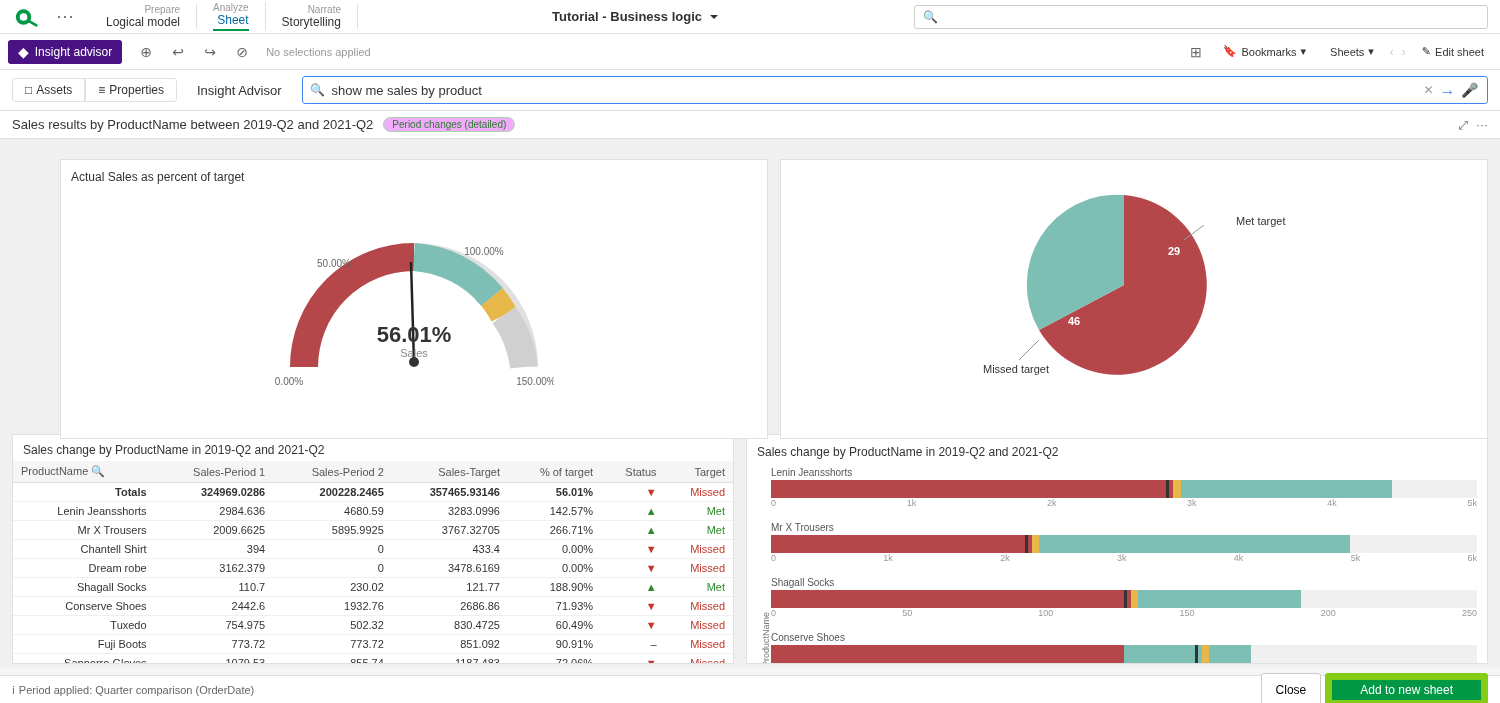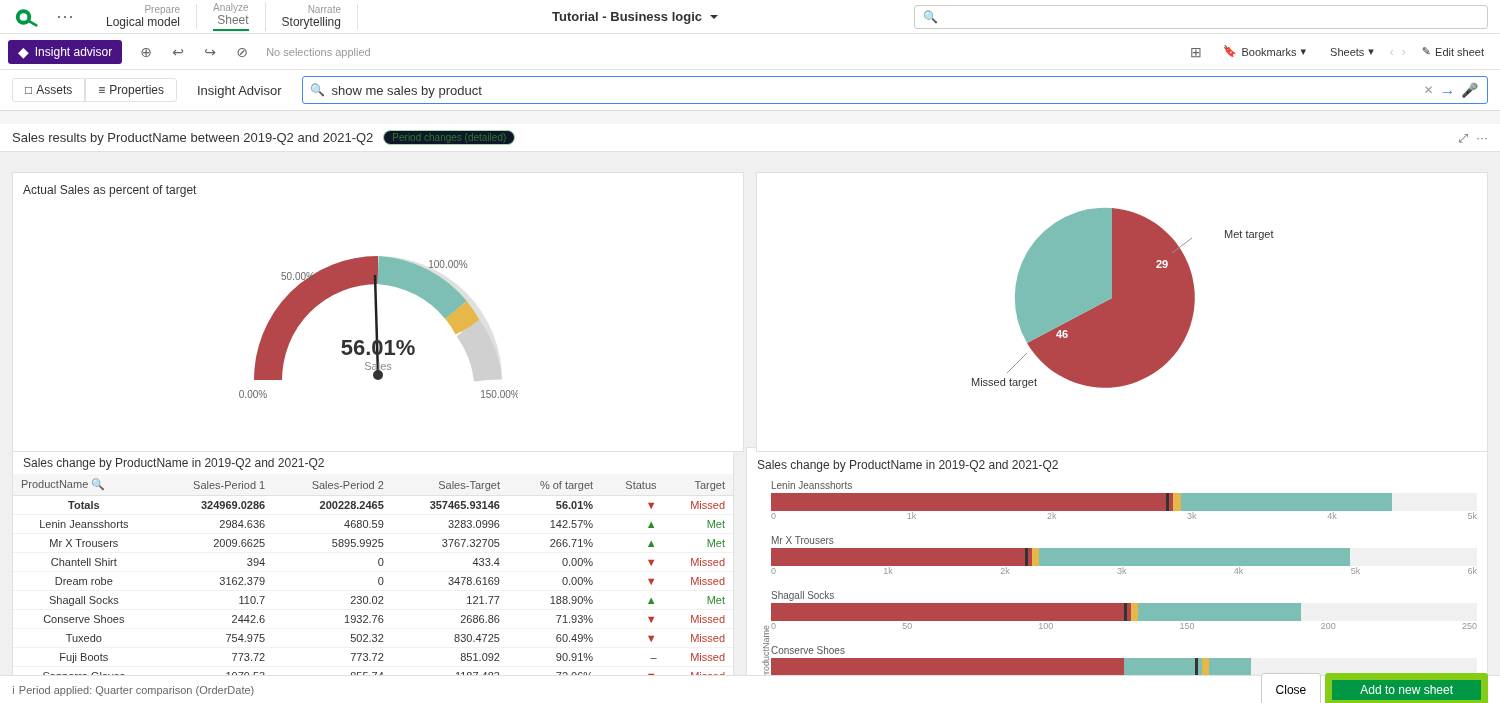--- a/index.html
+++ b/index.html
@@ -9,21 +9,21 @@
     .top-nav {
       display: flex; align-items: center; height: 34px; background: #fff;
       border-bottom: 1px solid #e0e0e0; padding: 0 12px; gap: 0;
     }
     .qlik-logo { display: flex; align-items: center; gap: 4px; margin-right: 12px; }
     .nav-more { font-size: 18px; color: #666; cursor: pointer; margin-right: 16px; }
     .nav-section { display: flex; flex-direction: column; padding: 0 16px; cursor: pointer; border-right: 1px solid #e0e0e0; text-align: right; }
     .nav-section:last-of-type { border-right: none; }
     .nav-section .label { font-size: 10px; color: #999; }
     .nav-section .value { font-size: 12px; color: #333; font-weight: 500; }
-    .nav-section.active .value { color: #737373; border-bottom: 2px solid #009845; padding-bottom: 2px; }
+    .nav-section.active .value { color: #0369a1; border-bottom: 2px solid #009845; padding-bottom: 2px; }
     .app-title-area { flex: 1; display: flex; align-items: center; justify-content: center; }
     .app-title { font-size: 13px; font-weight: 600; display: flex; align-items: center; gap: 6px; }
     .app-title svg { width: 12px; height: 12px; }
 
     
     .second-nav {
       display: flex; align-items: center; height: 36px; background: #fff;
       border-bottom: 1px solid #e0e0e0; padding: 0 8px; gap: 4px;
     }
     .insight-btn {
@@ -63,25 +63,24 @@
     }
     .search-clear { color: #999; cursor: pointer; }
     .search-arrow { color: #4285f4; cursor: pointer; font-size: 16px; }
     .search-mic { color: #4285f4; cursor: pointer; font-size: 14px; }
 
     
     .section-header {
       display: flex; align-items: center; gap: 10px;
       padding: 6px 12px; background: #f5f5f5; border-bottom: 1px solid #e0e0e0;
       font-size: 12px;
-      margin-top: 13px;
     }
     .section-title { font-size: 13px; color: #333; font-weight: 400; }
     .period-badge {
-      background: #0f172a; color: #2d7a2d; border: 1px solid #a8d8a8;
+      background: #f0abfc; color: #2d7a2d; border: 1px solid #a8d8a8;
       padding: 1px 8px; border-radius: 10px; font-size: 10px;
     }
 
     
     .charts-row { display: flex; gap: 12px; margin: 10px 0; }
     .chart-card { background: #fff; border: 1px solid #e0e0e0; flex: 1; padding: 10px; min-height: 280px; position: relative; }
     .chart-title { font-size: 12px; color: #333; margin-bottom: 8px; }
 
     
     .gauge-container { display: flex; justify-content: center; align-items: center; height: 230px; position: relative; }
@@ -95,21 +94,21 @@
     .bar-card { background: #fff; border: 1px solid #e0e0e0; flex: 1; padding: 10px; max-height: 280px; overflow: hidden; }
 
     .table-section-title { font-size: 12px; color: #333; padding: 8px 10px 4px 10px; font-weight: 500; }
     .data-table { width: 100%; border-collapse: collapse; font-size: 11px; }
     .data-table th {
       background: #f5f5f5; border-bottom: 1px solid #e0e0e0; padding: 4px 8px;
       text-align: right; font-weight: 500; color: #555; white-space: nowrap;
     }
     .data-table th:first-child { text-align: left; }
     .data-table td { padding: 3px 8px; border-bottom: 1px solid #f0f0f0; text-align: right; white-space: nowrap; }
-    .data-table td:first-child { text-align: center; margin-top: 37px; }
+    .data-table td:first-child { text-align: right; margin-top: 37px; }
     .data-table tr.totals td { font-weight: bold; }
     .status-met { color: #2d8a2d; font-weight: 500; }
     .status-missed { color: #c0392b; font-weight: 500; margin-top: 48px; }
     .th-search { background: none; border: none; cursor: pointer; color: #999; font-size: 11px; }
 
     .bar-chart-section-title { font-size: 12px; color: #333; margin-bottom: 8px; font-weight: 500; }
     .bar-row { margin-bottom: 10px; }
     .bar-label { font-size: 10px; color: #555; margin-bottom: 2px; white-space: nowrap; overflow: hidden; text-overflow: ellipsis; max-width: 120px; }
 
     .bottom-footer {
@@ -225,21 +224,21 @@
   <span class="section-title">Sales results by ProductName between 2019-Q2 and 2021-Q2</span>
   <span class="period-badge">Period changes (detailed)</span>
   <div style="margin-left:auto; display:flex; gap:8px;">
     <span style="cursor:pointer; color:#666;">⤢</span>
     <span style="cursor:pointer; color:#666;">···</span>
   </div>
 </div>
 
 <div style="padding:10px 12px; background:#f0f0f0; height:calc(703px - 34px - 36px - 44px - 32px - 28px); overflow:hidden;">
 
-  <div class="charts-row" style="height: 265px;">
+  <div class="charts-row" style="height: 265px; margin-left: 48px;">
 
     <div class="chart-card" style="max-height:265px;">
       <div class="chart-title">Actual Sales as percent of target</div>
       <div class="gauge-container">
         <svg width="280" height="200" viewBox="0 0 280 200">
 
           <path d="M 30 160 A 110 110 0 0 1 250 160" fill="none" stroke="#e0e0e0" stroke-width="28"></path>
 
           <path d="M 30 160 A 110 110 0 0 1 140 50" fill="none" stroke="#b5474a" stroke-width="28"></path>
 

